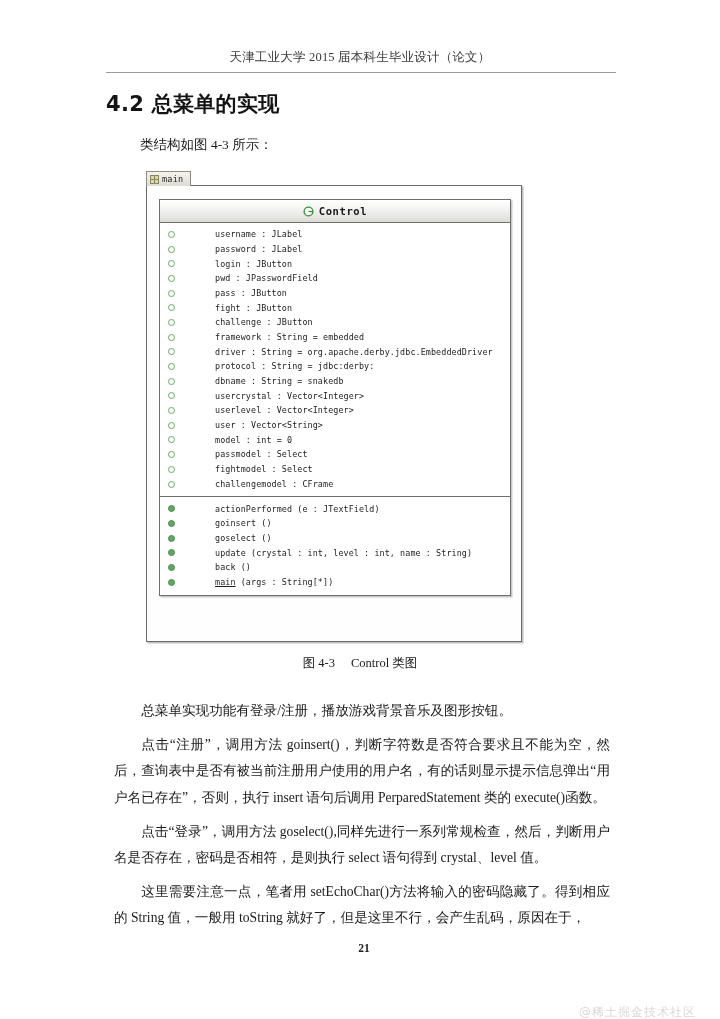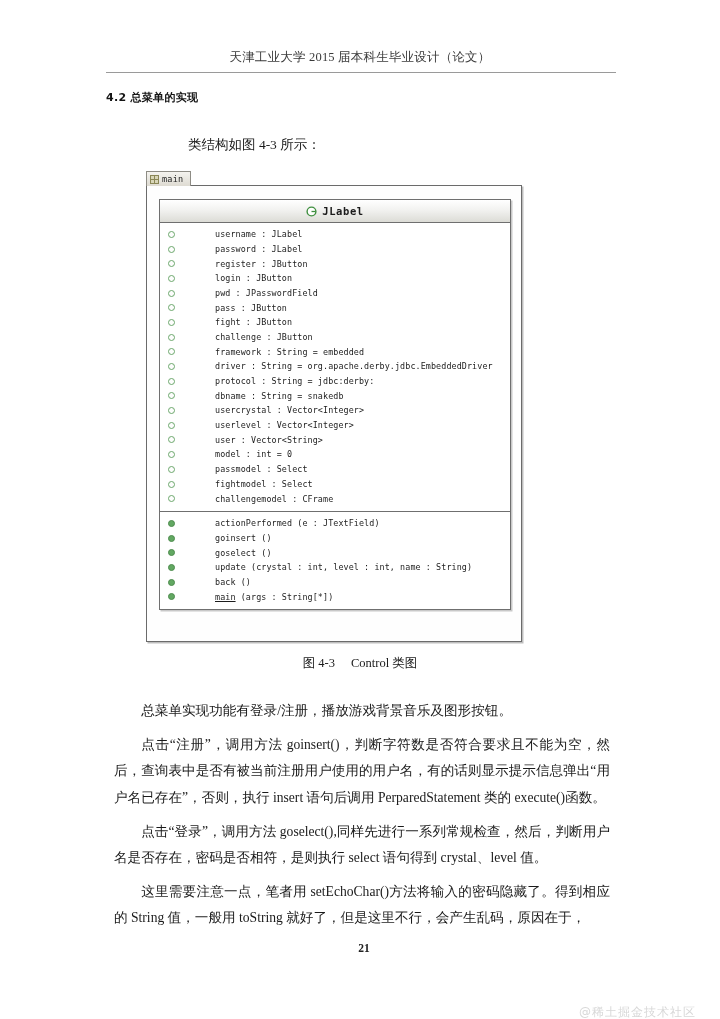--- a/index.html
+++ b/index.html
@@ -42,34 +42,33 @@
     height: 1px;
     background: #9a9a9a;
   }
 
   
   .section-heading {
     position: absolute;
     top: 90px;
     left: 106px;
     font-family: "DejaVu Sans", "Liberation Sans", sans-serif;
-    font-size: 11px;
+    font-size: 21px;
     font-weight: 600;
     color: #141414;
     letter-spacing: 0.3px;
   }
 
   
   .intro-line {
     position: absolute;
     top: 136px;
     left: 140px;
     font-size: 13.5px;
     color: #1a1a1a;
-    margin-left: 48px;
   }
 
   
   .uml-figure {
     position: absolute;
     left: 146px;
     top: 171px;
     width: 376px;
     height: 471px;
     text-align: center;
@@ -272,35 +271,31 @@
       <div class="uml-class">
 
         <div class="uml-class-header">
           <span class="class-icon">
             <svg width="11" height="11" viewBox="0 0 11 11">
               <circle cx="5.5" cy="5.5" r="4.4" fill="#ffffff" stroke="#3f8f3f" stroke-width="1.4"></circle>
               <path d="M5.5 5.5 L9.6 5.5" stroke="#3f8f3f" stroke-width="1.3"></path>
               <path d="M7.8 2.6 A4.2 4.2 0 0 0 7.8 8.4" stroke="#ffffff" stroke-width="0" fill="none"></path>
             </svg>
           </span>
-          <span class="uml-class-title">JLabel</span>
+          <span class="uml-class-title">Control</span>
         </div>
 
         <div class="uml-compartment fields">
             <div class="uml-row">
               <span class="member-marker field"></span>
               <span class="member-text">username : JLabel</span>
             </div>
             <div class="uml-row">
               <span class="member-marker field"></span>
               <span class="member-text">password : JLabel</span>
-            </div>
-            <div class="uml-row">
-              <span class="member-marker field"></span>
-              <span class="member-text">register : JButton</span>
             </div>
             <div class="uml-row">
               <span class="member-marker field"></span>
               <span class="member-text">login : JButton</span>
             </div>
             <div class="uml-row">
               <span class="member-marker field"></span>
               <span class="member-text">pwd : JPasswordField</span>
             </div>
             <div class="uml-row">

